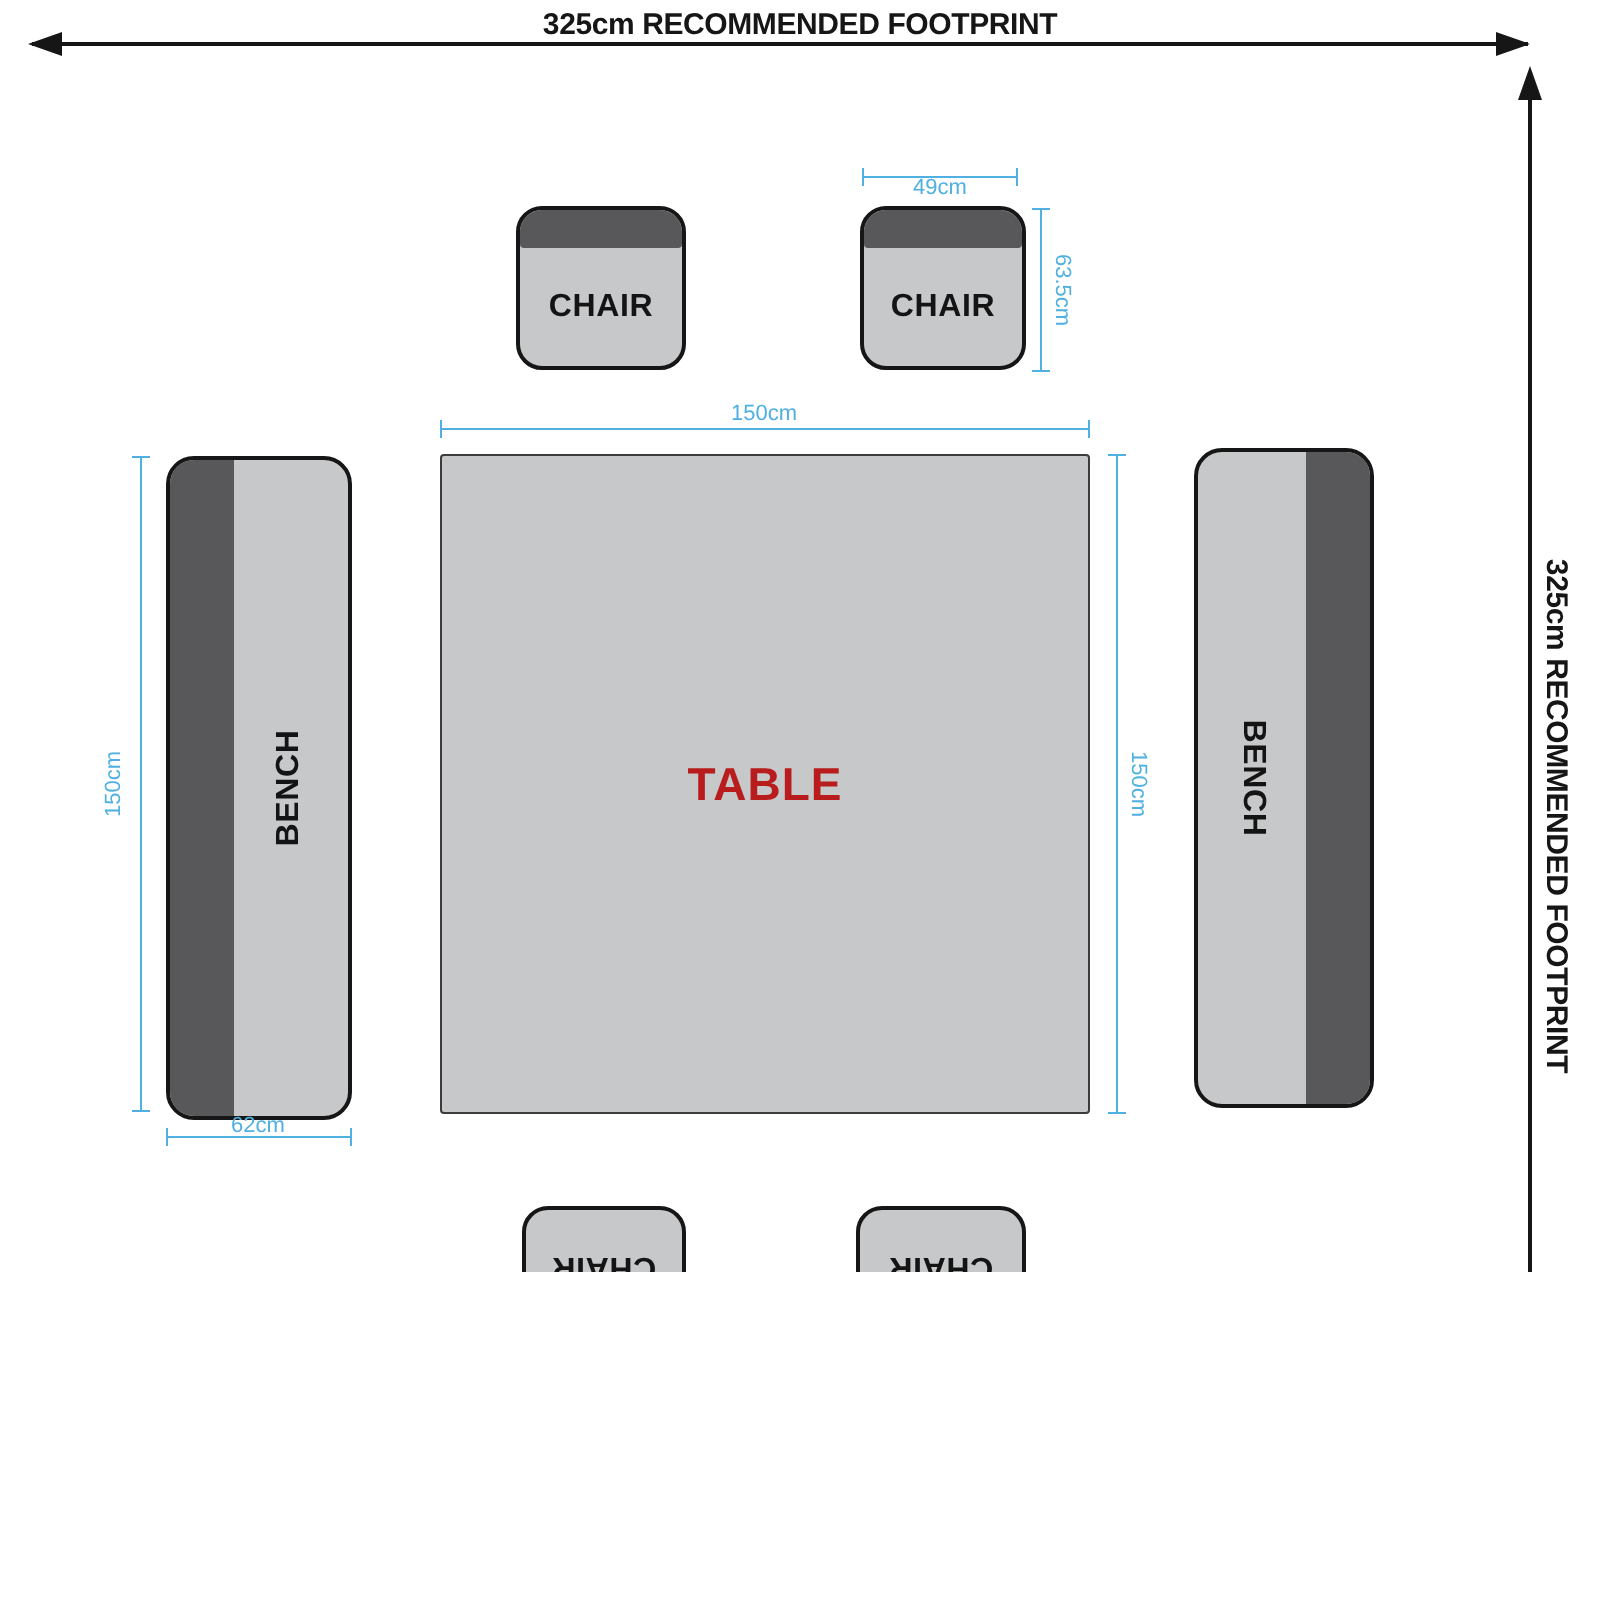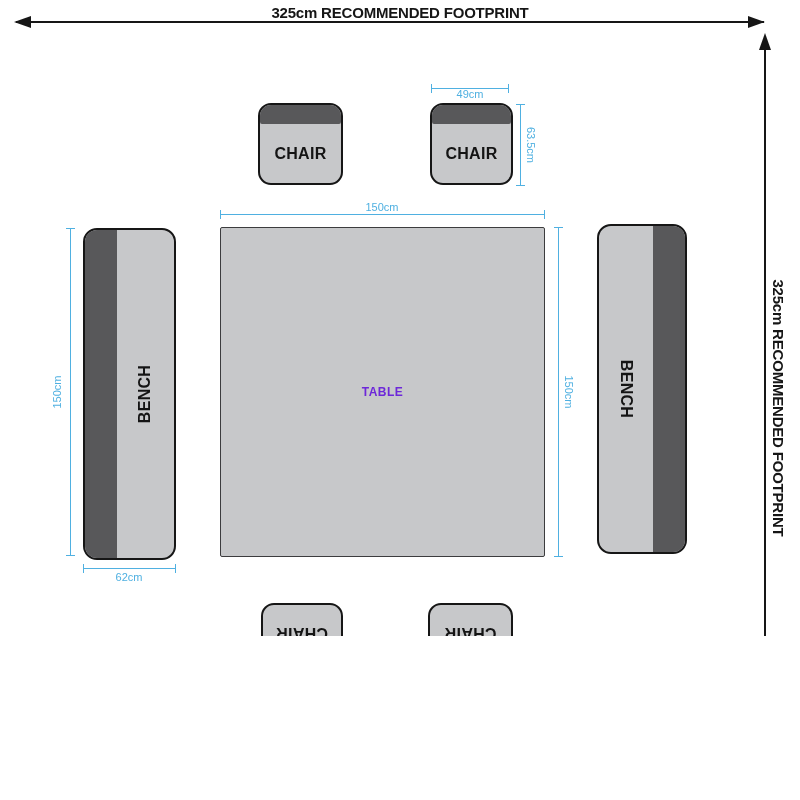--- a/index.html
+++ b/index.html
@@ -17,21 +17,21 @@
   .arrow-left{border-top:6px solid transparent;border-bottom:6px solid transparent;border-right:17px solid var(--outline-black);left:14px;top:16px;}
   .arrow-right{border-top:6px solid transparent;border-bottom:6px solid transparent;border-left:17px solid var(--outline-black);left:748px;top:16px;}
   .arrow-up{border-left:6px solid transparent;border-right:6px solid transparent;border-bottom:17px solid var(--outline-black);left:759px;top:33px;}
   .arrow-down{border-left:6px solid transparent;border-right:6px solid transparent;border-top:17px solid var(--outline-black);left:759px;top:774px;}
   .fp-label{position:absolute;color:var(--outline-black);font-weight:bold;font-size:15px;letter-spacing:-0.2px;white-space:nowrap;}
 
   
   .piece{position:absolute;box-sizing:border-box;background:var(--furniture-fill);border:2px solid var(--outline-black);}
   .flip{transform:rotate(180deg);}
   .table{border:1.5px solid #3c3c3e;border-radius:2px;display:flex;align-items:center;justify-content:center;}
-  .plabel{font-weight:bold;font-size:12px;color:#6d28d9;letter-spacing:0.5px;}
+  .plabel{font-weight:bold;font-size:23px;color:#b91c1c;letter-spacing:0.5px;}
   .chair{border-radius:13px;}
   .chair .back{position:absolute;left:0;right:0;top:0;height:19px;background:var(--backrest-dark);border-radius:11px 11px 2px 2px;}
   .chair .clabel{position:absolute;left:0;right:0;top:19px;bottom:0;display:flex;align-items:center;justify-content:center;}
   .chair .clabel span{font-weight:bold;font-size:16px;color:#141414;letter-spacing:0.3px;}
   .bench{border-radius:14px;}
   .bench .back{position:absolute;left:0;top:0;bottom:0;width:32px;background:var(--backrest-dark);border-radius:12px 0 0 12px;}
   .bench .blabel{position:absolute;left:32px;right:0;top:0;bottom:0;display:flex;align-items:center;justify-content:center;}
   .bench .blabel span{font-weight:bold;font-size:16px;color:#141414;letter-spacing:0.3px;transform:rotate(-90deg);white-space:nowrap;}
 
   
@@ -145,16 +145,16 @@
     <div class="dline" style="left:66px;top:228px;width:9px;height:1px;"></div>
     <div class="dline" style="left:66px;top:555px;width:9px;height:1px;"></div>
     <div class="dlabel rotccw" style="left:57px;top:392px;">150cm</div>
   </div>
 
   
   <div class="dim">
     <div class="dline" style="left:83px;top:568px;width:93px;height:1px;"></div>
     <div class="dline" style="left:83px;top:564px;width:1px;height:9px;"></div>
     <div class="dline" style="left:175px;top:564px;width:1px;height:9px;"></div>
-    <div class="dlabel cx" style="left:129px;top:571px;">62cm</div>
+    <div class="dlabel cx" style="left:129px;top:557px;">62cm</div>
   </div>
 
 </div>
 
 </body></html>

